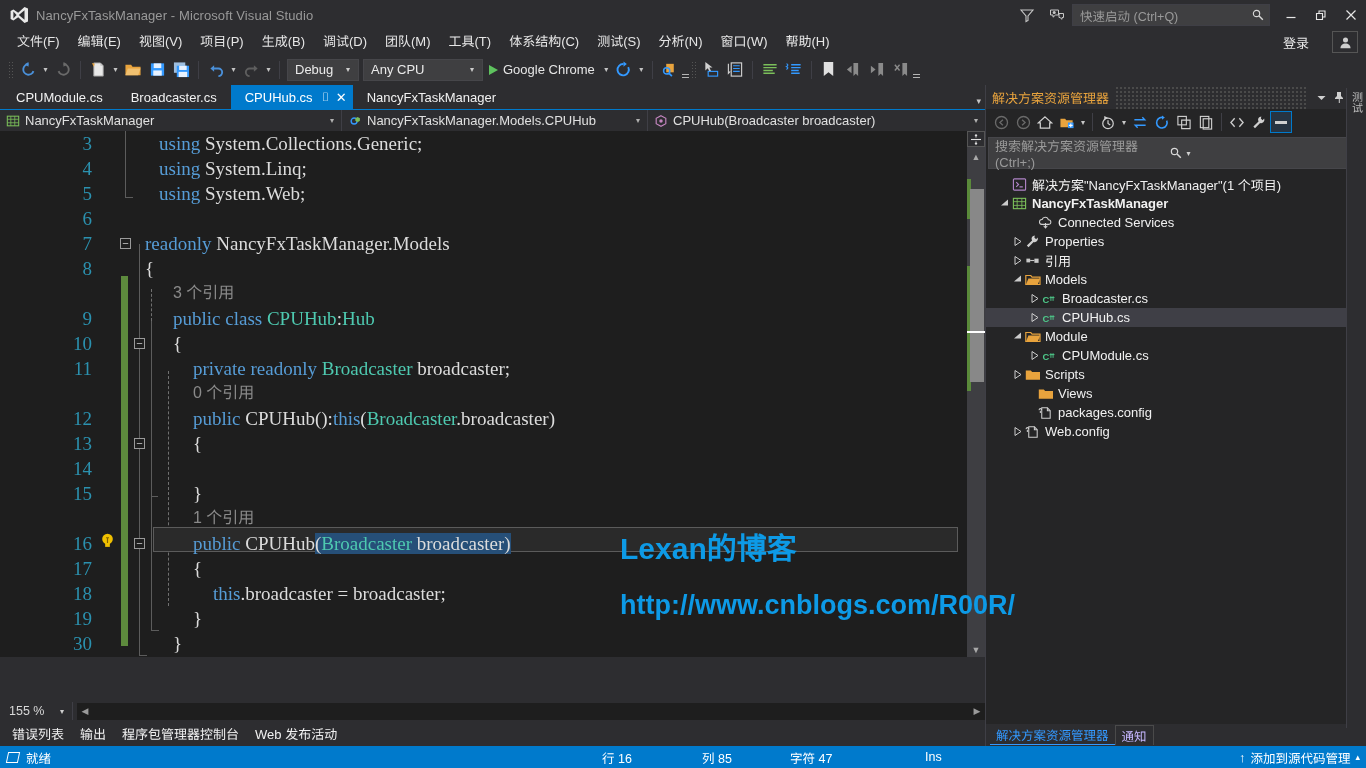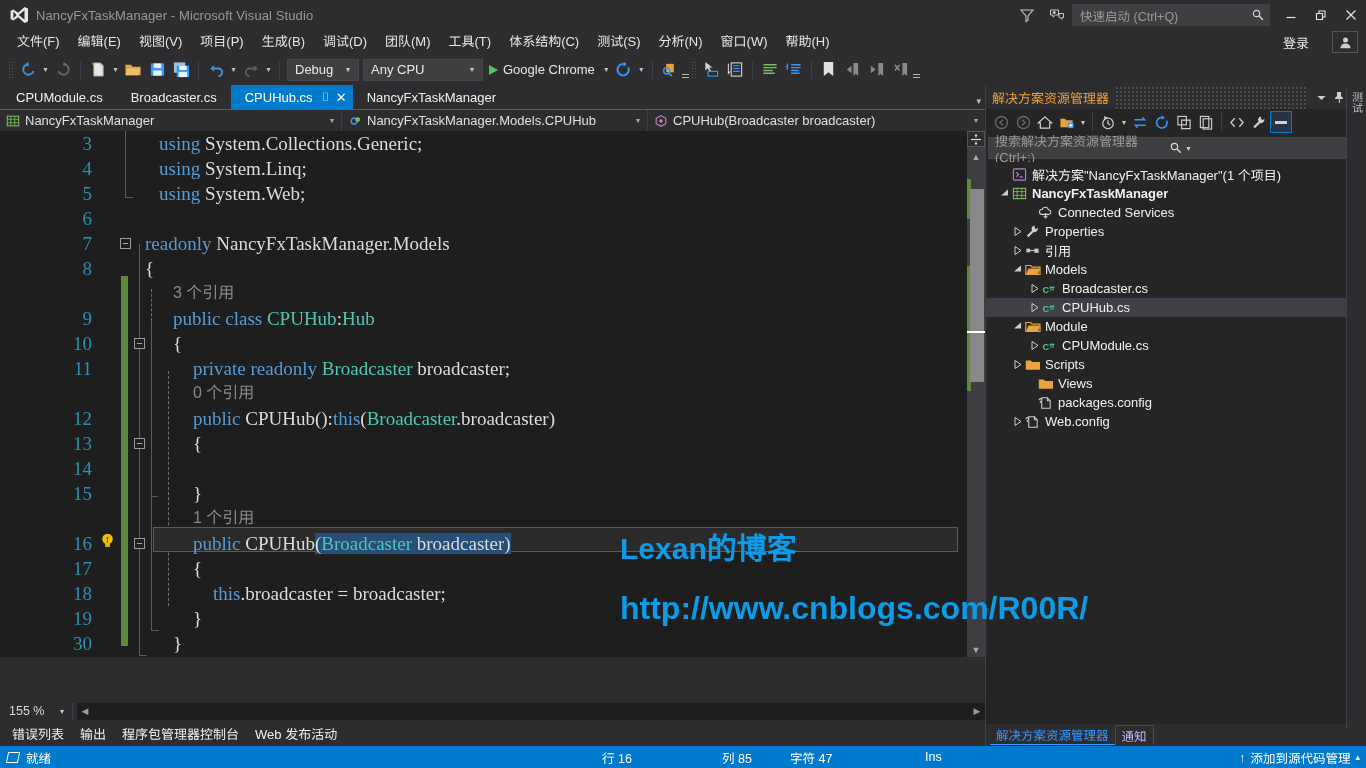--- a/index.html
+++ b/index.html
@@ -108,21 +108,21 @@
   .se-title{ color:#e8a33d; font-size:13px; white-space:nowrap;}
   .se-dots{ flex:1; height:24px; margin:0 6px;
      background-image:radial-gradient(#4a4a4a 1px, transparent 1px);
      background-size:4px 4px; background-position:0 9px;}
   .se-hicon{ width:18px; height:24px; display:flex; align-items:center; justify-content:center; color:#d0d0d0;}
   .se-toolbar{ height:26px; flex:0 0 26px; display:flex; align-items:center; padding-left:4px; background:#252526;}
   .sei{ width:22px; height:22px; display:flex; align-items:center; justify-content:center; color:#c7c7c7;}
   .sei.dim{ color:#6a6a6a;}
   .sei.sel{ border:1px solid #007acc; background:#3399ff22;}
   .se-caret{ width:10px; height:22px; display:flex; align-items:center; justify-content:center; color:#c7c7c7; font-size:8px;}
-  .se-search{ height:22px; flex:0 0 22px; margin:2px 2px 3px 2px; background:#3f3f41; border:1px solid #46464a; display:flex; align-items:center; padding:0 3px 0 6px;}
+  .se-search{ height:32px; flex:0 0 22px; margin:2px 2px 3px 2px; background:#3f3f41; border:1px solid #46464a; display:flex; align-items:center; padding:0 3px 0 6px;}
   .se-search span{ flex:1; color:#9a9a9a; font-size:13px;}
   .se-tree{ flex:1; overflow:hidden; background:#252526; padding-top:3px;}
   .trow{ height:19px; display:flex; align-items:center; padding-right:4px; white-space:nowrap; font-size:13px; color:#f1f1f1;}
   .trow.selected{ background:#3f3f46;}
   .texp{ width:13px; display:flex; align-items:center; justify-content:center; color:#cccccc; font-size:8px;}
   .tico{ width:17px; display:flex; align-items:center; justify-content:center; margin-right:4px;}
   .tlabel{ font-size:13px;}
   .tbold{ font-weight:bold;}
   .se-foot{ height:22px; flex:0 0 22px; background:#2d2d30; display:flex; align-items:center; padding-left:4px;}
   .se-foottab{ height:20px; display:flex; align-items:center; padding:0 6px; font-size:12.5px; color:#3399ff; border-bottom:1px solid #3399ff;}
@@ -131,21 +131,21 @@
   
   .statusbar{ height:22px; flex:0 0 22px; background:#007acc; display:flex; align-items:center; color:#ffffff; font-size:12.5px; position:relative;}
   .sb-left{ display:flex; align-items:center; padding-left:7px; gap:7px;}
   .sb-sq{ width:12px; height:11px; border:1.5px solid #ffffff; transform:skewX(-12deg);}
   .sb-cell{ position:absolute; white-space:nowrap;}
   .sb-right{ position:absolute; right:6px; display:flex; align-items:center; gap:5px;}
 
   
   .wm{ position:absolute; color:#0d9ae6; font-weight:bold; z-index:50; pointer-events:none; white-space:nowrap;}
   .wm1{ left:620px; top:524px; font-size:30px;}
-  .wm2{ left:620px; top:590px; font-size:32px;}
+  .wm2{ left:620px; top:590px; font-size:27px;}
 
   
   .vtab{ position:absolute; right:0; top:88px; width:20px; height:640px; background:#2d2d30; border-left:1px solid #3f3f46;}
   .vtab-label{ position:absolute; top:4px; left:2px; width:16px; font-size:11px; color:#bdbdbd; line-height:11px; text-align:center; letter-spacing:-1px;}
 </style>
 </head>
 <body>
 
 <div class="app">
 
@@ -857,21 +857,21 @@
       </div>
     </div>
   </div>
 
   <div class="statusbar">
     <div class="sb-left">
       <span class="sb-sq"></span>
       <span>就绪</span>
     </div>
     <span class="sb-cell" style="left:602px;">行 16</span>
-    <span class="sb-cell" style="left:702px;margin-left:20px;">列 85</span>
+    <span class="sb-cell" style="left:702px;">列 85</span>
     <span class="sb-cell" style="left:790px;">字符 47</span>
     <span class="sb-cell" style="left:925px;">Ins</span>
     <div class="sb-right">
       <span style="font-size:13px;">↑</span>
       <span>添加到源代码管理</span>
       <span style="font-size:9px;">▴</span>
     </div>
   </div>
 
   <div class="vtab">

